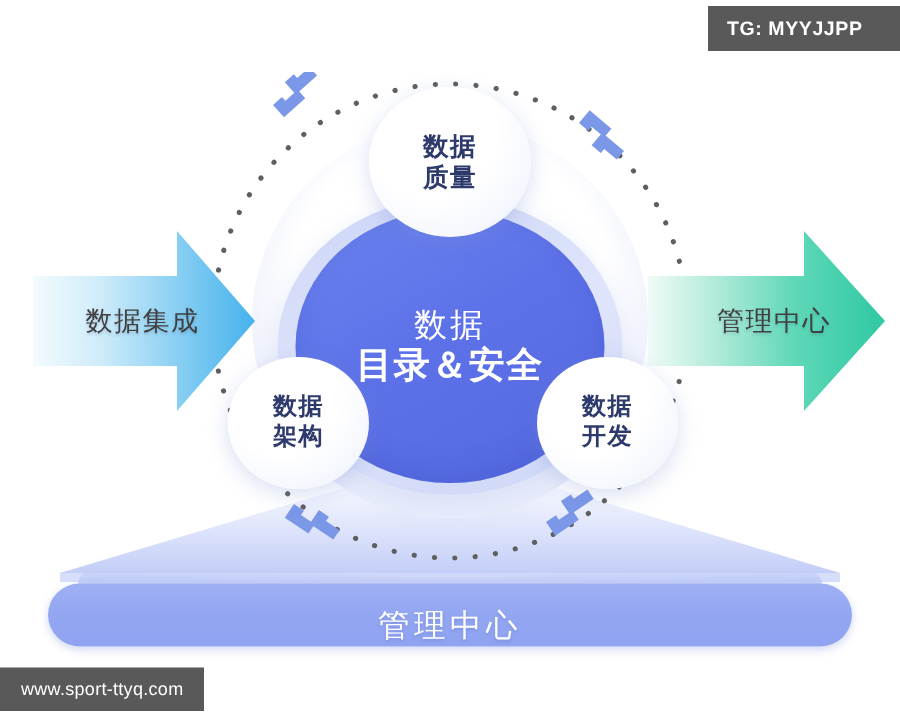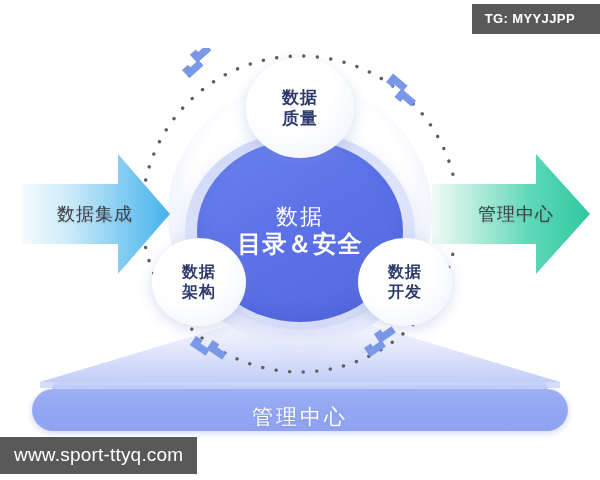--- a/index.html
+++ b/index.html
@@ -154,21 +154,21 @@
     font-size: 13px;
     font-weight: bold;
     letter-spacing: 0.4px;
     padding: 7px 25px 8px 13px;
   }
   .tag-site {
     position: absolute;
     left: 0; bottom: 6px;
     background: #595959;
     color: #ffffff;
-    font-size: 19px;
+    font-size: 12px;
     letter-spacing: 0.2px;
     padding: 7px 14px 8px 14px;
   }
 </style>
 </head>
 <body>
 
 <div id="stage">
 
   <svg class="platform" viewBox="0 0 600 90">

